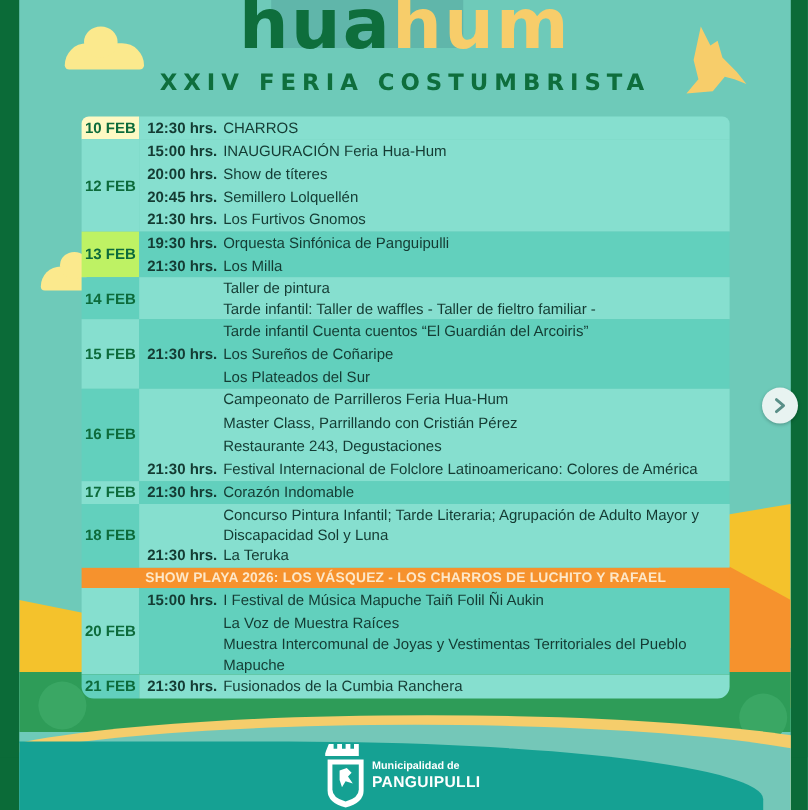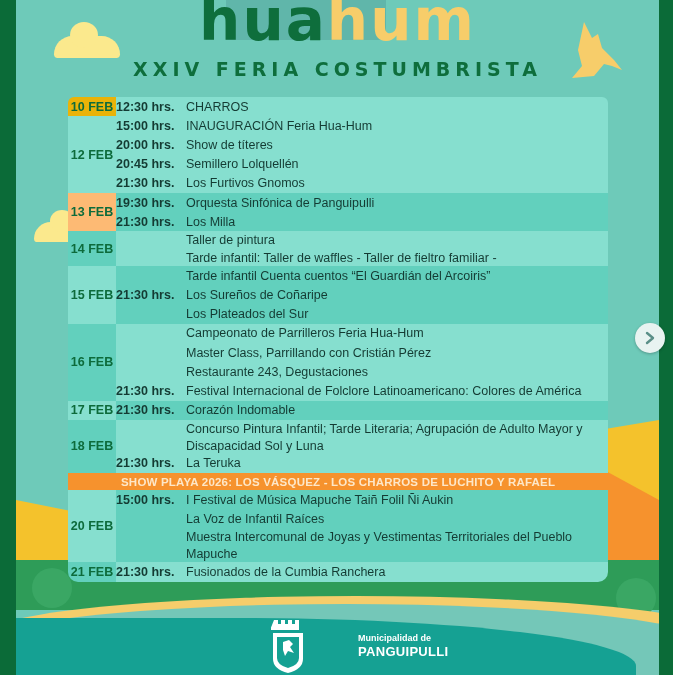--- a/index.html
+++ b/index.html
@@ -34,34 +34,34 @@
   .bush { position: absolute; background: #3aa764; border-radius: 50%; }
   .sand { position: absolute; left: -40px; top: 596px; width: 760px; height: 140px; background: #f5cd6b; border-radius: 50% 50% 0 0 / 30% 30% 0 0; }
   .sea1 { position: absolute; left: -40px; top: 604px; width: 740px; height: 140px; background: #74c7b8; border-radius: 50% 50% 0 0 / 30% 30% 0 0; }
   .sea2 { position: absolute; left: -40px; top: 618px; width: 660px; height: 120px; background: #15a193; border-radius: 0 60% 0 0 / 0 40% 0 0; }
 
   
   .schedule { position: absolute; left: 52px; top: 97px; width: 540px; }
   .day { display: flex; position: relative; }
   .day .date { width: 48px; flex: 0 0 48px; font-weight: bold; color: #0d6b3b; font-size: 12.5px; display: flex; align-items: center; justify-content: center; white-space: nowrap; }
   .day .body { flex: 1; padding: 0; }
-  .day.a .date { background: #eab308; }
+  .day.a .date { background: #fef9c3; }
   .day.a .body { background: #86dfcf; }
   .day.b .date { background: #86dfcf; }
   .day.b .body { background: #62d0bd; }
   .ev { display: flex; height: 19.2px; align-items: center; font-size: 12.5px; color: #143b33; white-space: nowrap; }
-  .ev .time { width: 70px; flex: 0 0 70px; font-weight: bold; text-align: left; padding-right: 5px; color: #143b33; }
+  .ev .time { width: 70px; flex: 0 0 70px; font-weight: bold; text-align: right; padding-right: 5px; color: #143b33; }
   .ev .title { flex: 1; }
   .ev.tall { height: 34px; align-items: flex-start; padding-top: 1px; }
   .ev.tall .title { white-space: normal; line-height: 17px; }
   .first { border-radius: 6px 6px 0 0; }
   .banner { margin-left: 0; height: 17px; background: #f6922d; color: #fde7c8; font-weight: bold; font-size: 11.5px; display: flex; align-items: center; padding-left: 53px; letter-spacing: 0.2px; }
 
   
-  .muni { position: absolute; left: 255px; top: 618px; display: flex; align-items: center; gap: 48px; }
+  .muni { position: absolute; left: 255px; top: 618px; display: flex; align-items: center; }
   .shield { width: 34px; height: 56px; position: relative; }
   .muni-text { margin-left: 5px; color: #ffffff; font-weight: bold; font-family: "Liberation Sans", sans-serif; }
   .muni-text .small { font-size: 9px; line-height: 10px; display: block; }
   .muni-text .big { font-size: 13px; line-height: 17px; display: block; letter-spacing: 0.3px; }
 
   
   .next-btn { position: absolute; left: 635px; top: 323px; width: 30px; height: 30px; border-radius: 50%; background: #e8f3f1; box-shadow: 0 1px 3px rgba(0,0,0,0.25); display: flex; align-items: center; justify-content: center; cursor: pointer; }
 </style>
 </head>
 <body>
@@ -120,21 +120,21 @@
               <span class="title">Semillero Lolquellén</span>
             </div>
           <div class="ev">
               <span class="time">21:30 hrs.</span>
               <span class="title">Los Furtivos Gnomos</span>
             </div>
         </div>
       </div>
 
       <div class="day a">
-        <div class="date" style="background:#fdba74">13 FEB</div>
+        <div class="date" style="background:#bef264">13 FEB</div>
         <div class="body" style="background:#62d0bd">
           <div class="ev">
               <span class="time">19:30 hrs.</span>
               <span class="title">Orquesta Sinfónica de Panguipulli</span>
             </div>
           <div class="ev">
               <span class="time">21:30 hrs.</span>
               <span class="title">Los Milla</span>
             </div>
         </div>
@@ -222,21 +222,21 @@
 
       <div class="day a">
         <div class="date" style="background:#86dfcf">20 FEB</div>
         <div class="body" style="background:#62d0bd">
           <div class="ev">
               <span class="time">15:00 hrs.</span>
               <span class="title">I Festival de Música Mapuche Taiñ Folil Ñi Aukin</span>
             </div>
           <div class="ev">
               <span class="time"></span>
-              <span class="title">La Voz de Infantil Raíces</span>
+              <span class="title">La Voz de Muestra Raíces</span>
             </div>
           <div class="ev tall">
               <span class="time"></span>
               <span class="title">Muestra Intercomunal de Joyas y Vestimentas Territoriales del Pueblo Mapuche</span>
             </div>
         </div>
       </div>
 
       <div class="day b">
         <div class="date" style="background:#62d0bd; border-radius:0 0 0 10px">21 FEB</div>

